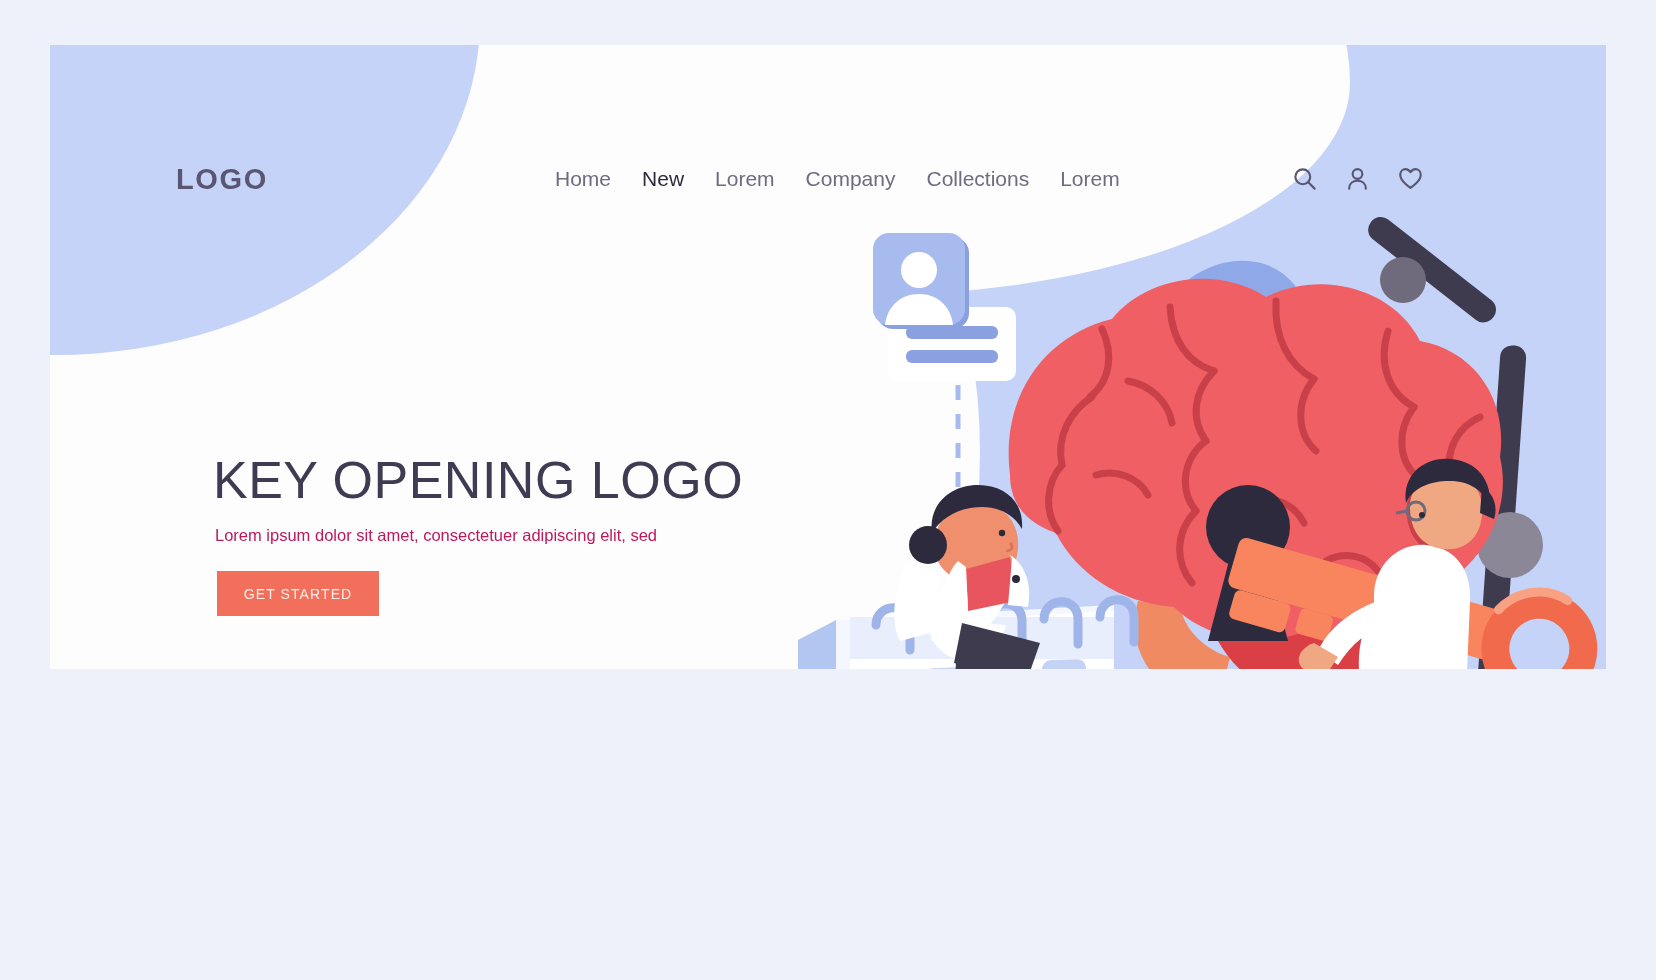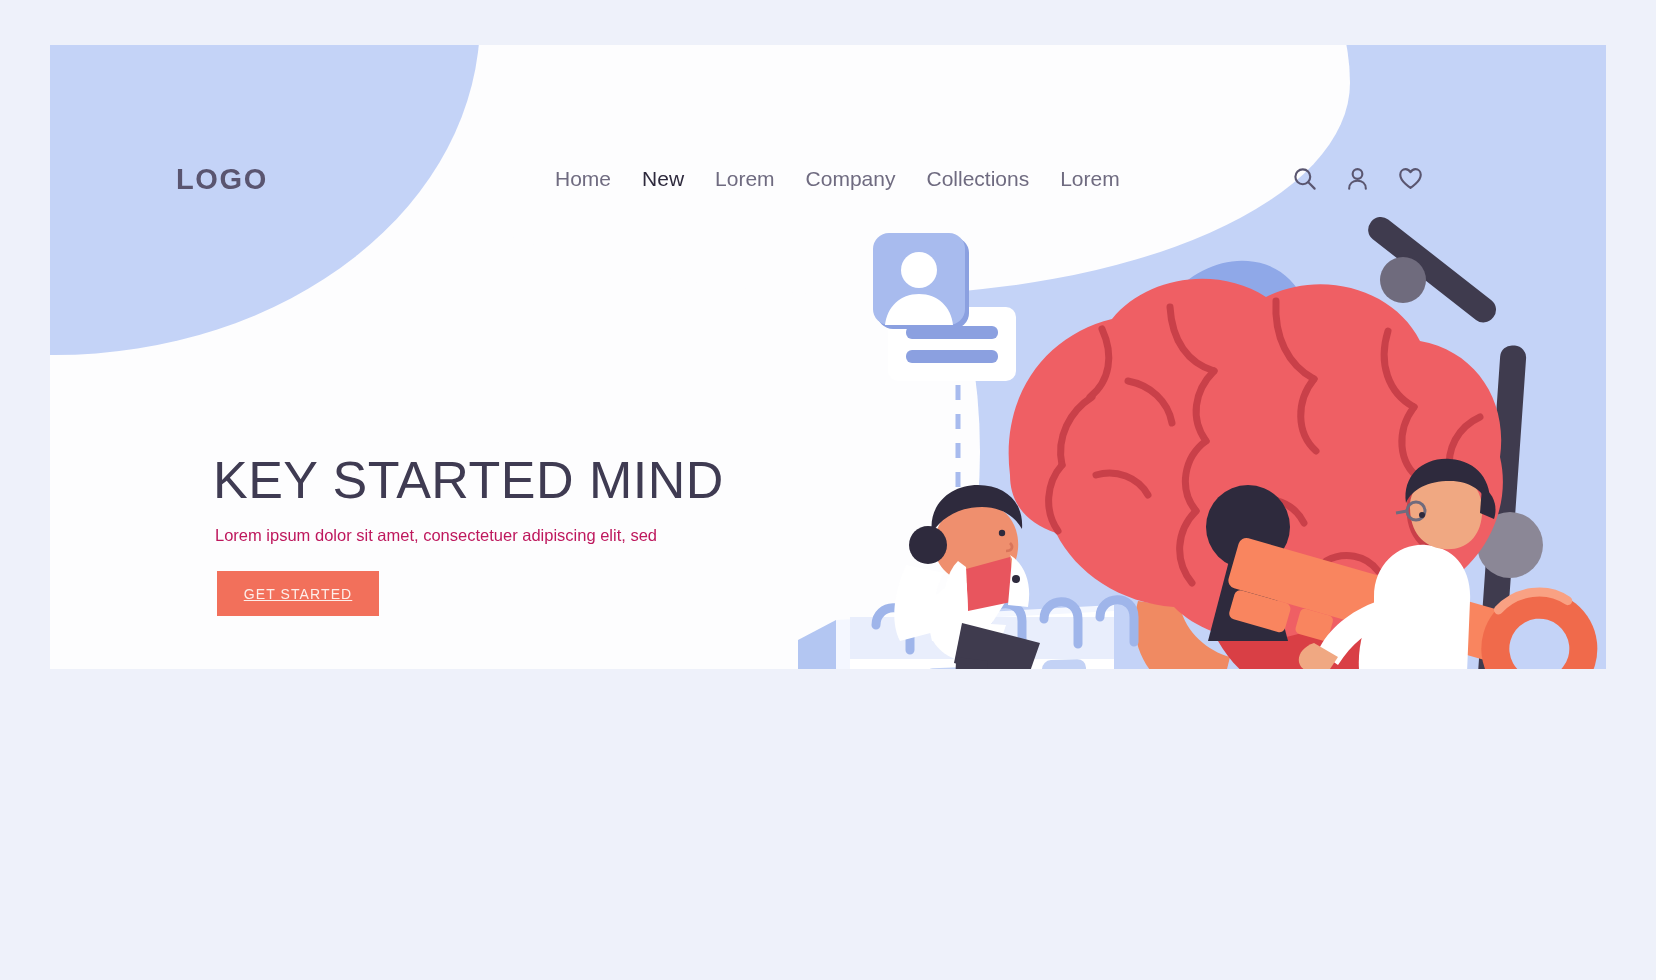--- a/index.html
+++ b/index.html
@@ -81,21 +81,21 @@
   }
   .hero-sub {
     position: absolute; left: 165px; top: 481px;
     font-size: 16.5px; color: #be185d; white-space: nowrap;
   }
   .cta {
     position: absolute; left: 167px; top: 526px;
     width: 162px; height: 45px;
     background: #f2705b; border: none;
     color: #fdeeea; font-size: 14px; letter-spacing: 1.1px;
-    cursor: pointer; font-family: inherit; text-decoration: underline;
+    cursor: pointer; font-family: inherit;
   }
   
   .stage {
     position: absolute; left: 660px; top: 0;
     width: 900px; height: 838px;
   }
   .stage svg { display: block; }
 </style>
 </head>
 <body>
@@ -309,18 +309,18 @@
             <path d="M4.6 21 C4.6 16.4 8 14 12 14 C16 14 19.4 16.4 19.4 21"></path>
         </svg>
       </span>
       <span>
         <svg width="27" height="27" viewBox="0 0 24 24" fill="none" stroke="#5a5670" stroke-width="1.9" stroke-linejoin="round">
           <path d="M12 20.3 C12 20.3 2.9 14.6 2.9 8.6 C2.9 5.7 5.1 3.7 7.6 3.7 C9.6 3.7 11.1 4.9 12 6.4 C12.9 4.9 14.4 3.7 16.4 3.7 C18.9 3.7 21.1 5.7 21.1 8.6 C21.1 14.6 12 20.3 12 20.3 Z"></path>
         </svg>
       </span>
     </div>
 
-    <h1 class="hero-title">KEY STARTED MIND</h1>
+    <h1 class="hero-title">KEY OPENING LOGO</h1>
     <p class="hero-sub">Lorem ipsum dolor sit amet, consectetuer adipiscing elit, sed</p>
     <button class="cta">GET STARTED</button>
 
   </div>
 </div>
 
 </body></html>

